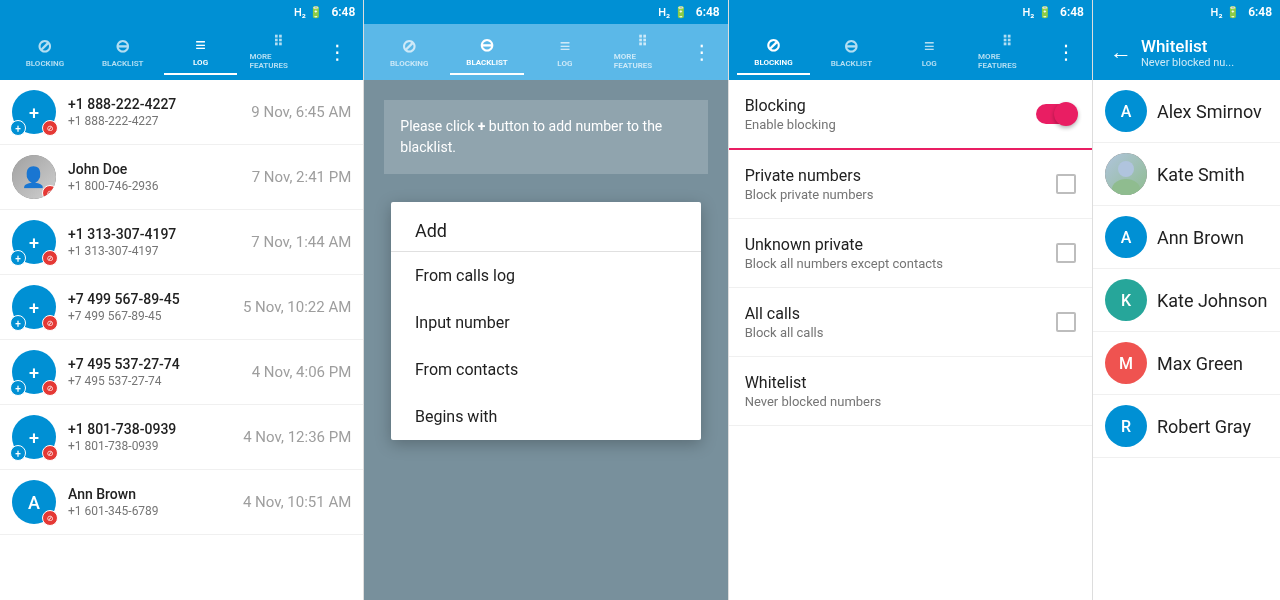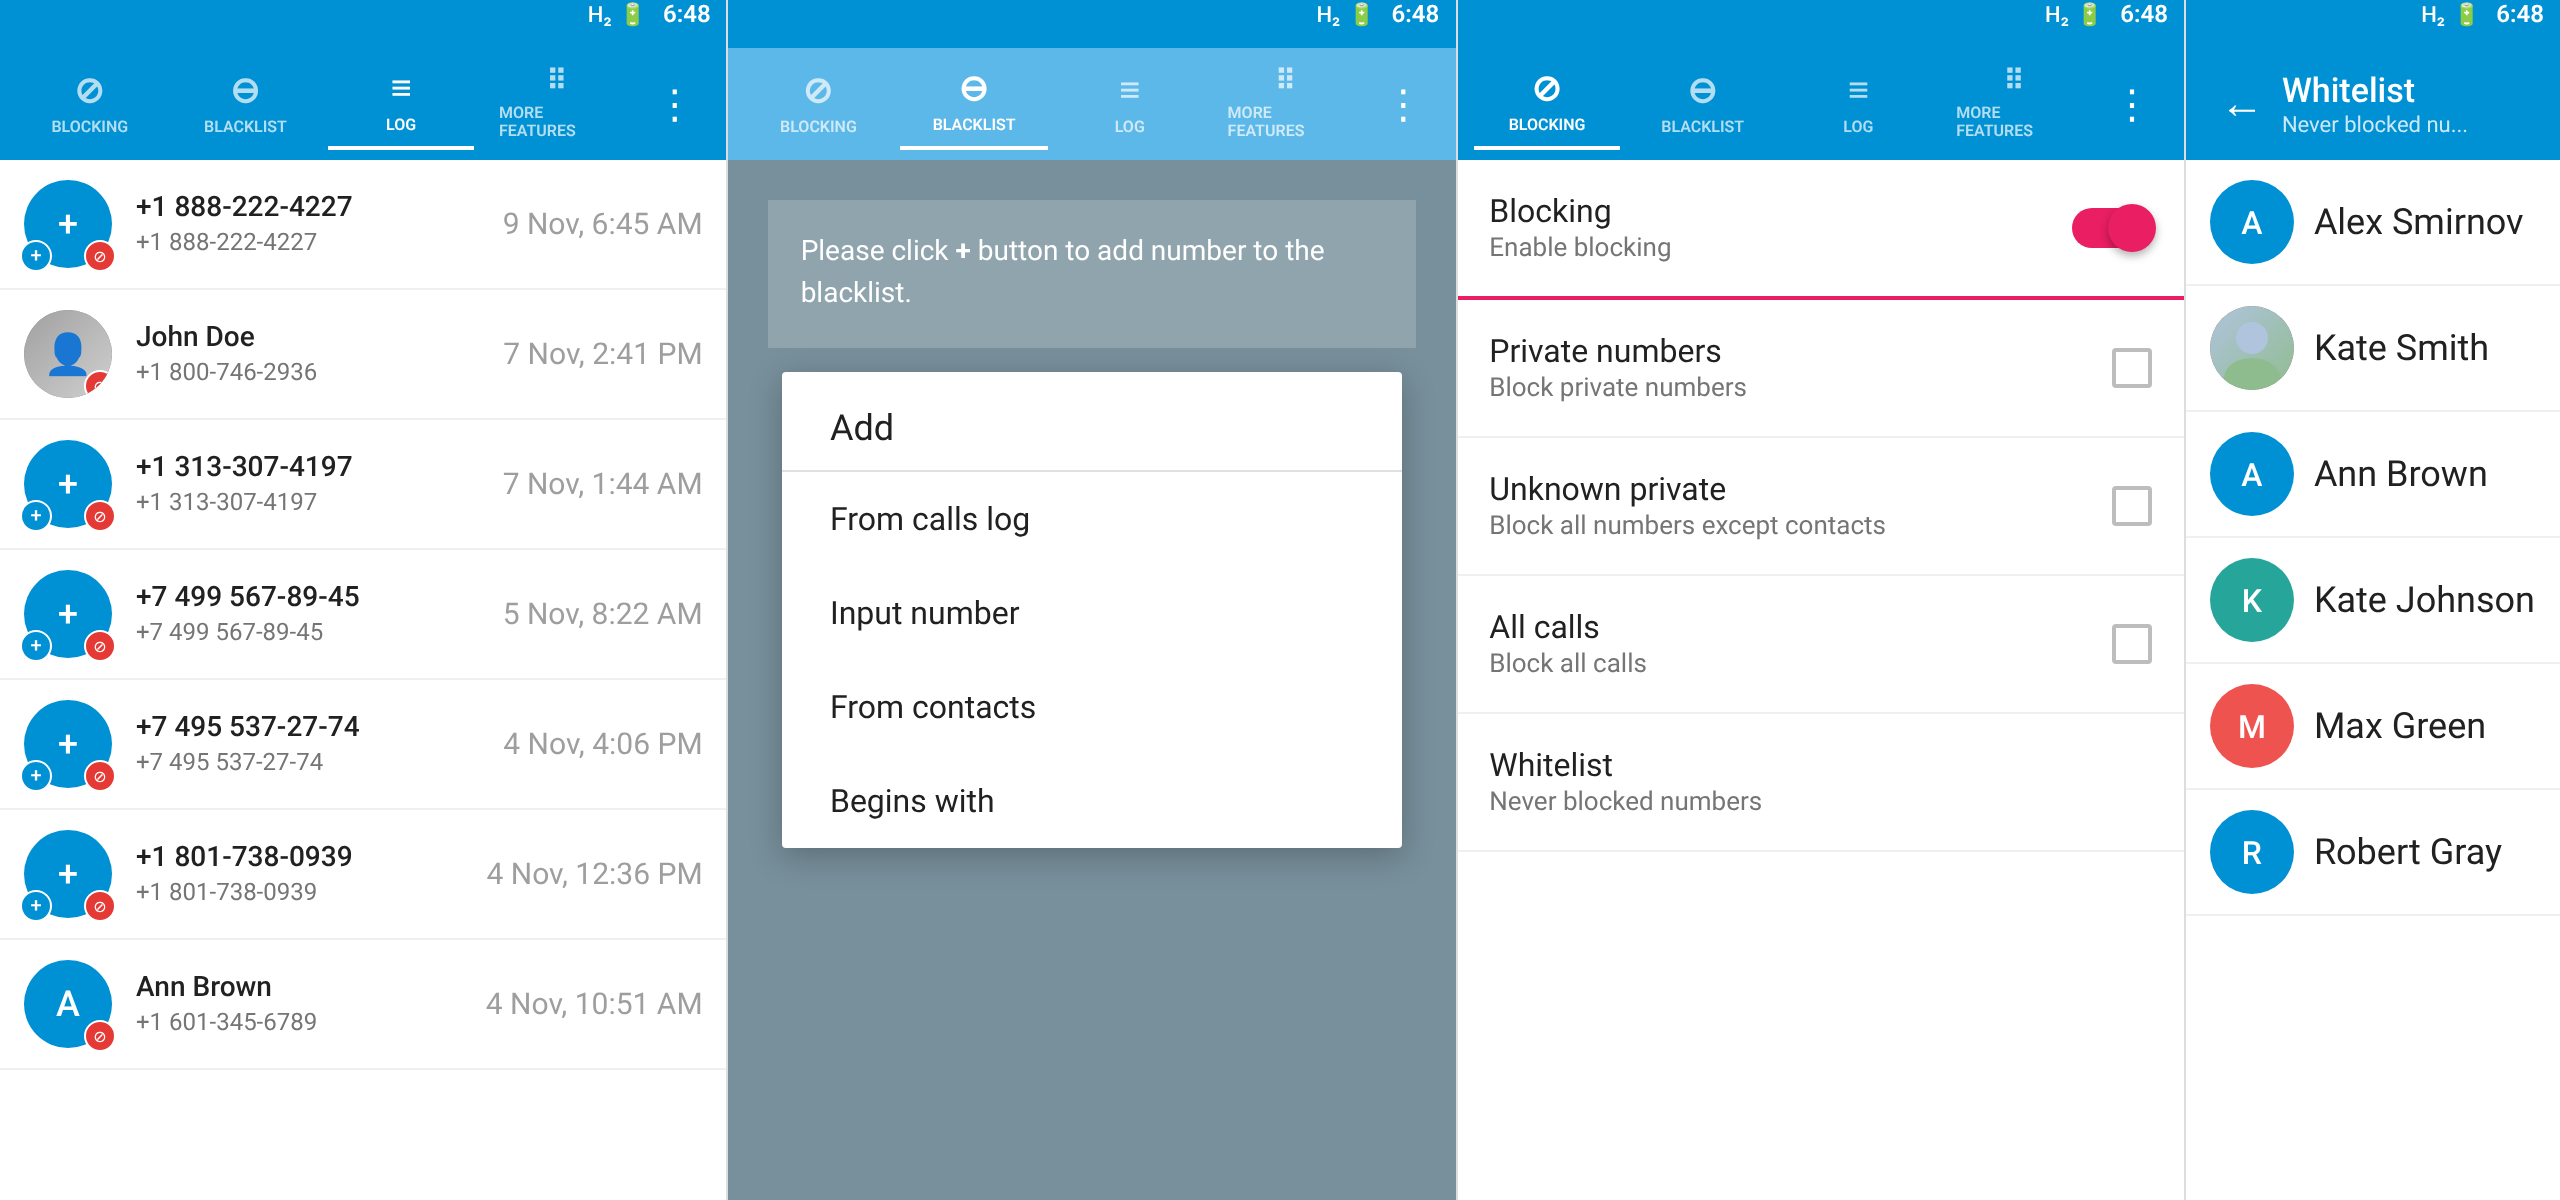--- a/index.html
+++ b/index.html
@@ -8,21 +8,21 @@
     
     .panel1 { width: 370px; height: 600px; display: flex; flex-direction: column; background: #fff; border-right: 1px solid #ddd; }
     
     .panel2 { width: 370px; height: 600px; display: flex; flex-direction: column; background: #fff; border-right: 1px solid #ddd; position: relative; }
     
     .panel3 { width: 370px; height: 600px; display: flex; flex-direction: column; background: #fff; border-right: 1px solid #ddd; }
     
     .panel4 { width: 190px; height: 600px; display: flex; flex-direction: column; background: #fff; }
 
     
-    .status-bar { height: 24px; background: #0090d4; display: flex; align-items: flex-start; justify-content: flex-end; padding: 0 8px; }
+    .status-bar { height: 24px; background: #0090d4; display: flex; align-items: center; justify-content: flex-end; padding: 0 8px; }
     .status-bar span { color: white; font-size: 11px; font-weight: 500; }
     .status-icons { display: flex; align-items: center; gap: 4px; }
 
     
     .toolbar { height: 56px; background: #0090d4; display: flex; align-items: center; padding: 0 8px; gap: 4px; }
     .toolbar-dimmed { background: #5bb8e8; }
     .tab-btn { display: flex; flex-direction: column; align-items: center; justify-content: center; color: white; font-size: 9px; font-weight: 600; padding: 6px 8px; cursor: pointer; flex: 1; opacity: 0.7; gap: 4px; min-width: 50px; }
     .tab-btn.active { opacity: 1; border-bottom: 2px solid white; }
     .tab-icon { font-size: 18px; line-height: 1; }
     .toolbar-more { color: white; font-size: 20px; cursor: pointer; padding: 8px; margin-left: auto; }
@@ -38,21 +38,21 @@
     .call-number { font-size: 14px; font-weight: 500; color: #212121; }
     .call-sub { font-size: 12px; color: #757575; margin-top: 2px; }
     .call-time { font-size: 15px; color: #9e9e9e; text-align: right; white-space: nowrap; }
 
     
     .panel2-content { flex: 1; background: #78909c; display: flex; flex-direction: column; align-items: center; justify-content: flex-start; padding: 20px; }
     .panel2-hint { background: #90a4ae; color: white; font-size: 14px; padding: 16px; width: 100%; text-align: left; line-height: 1.5; }
     .panel2-hint b { color: white; }
 
     
-    .dropdown-menu { background: white; border-radius: 2px; box-shadow: 0 4px 16px rgba(0,0,0,0.25); margin-top: 12px; width: 310px; }
+    .dropdown-menu { background: white; border-radius: 2px; box-shadow: 0 4px 16px rgba(0,0,0,0.25); margin-top: 28px; width: 310px; }
     .dropdown-title { font-size: 18px; font-weight: 400; color: #212121; padding: 18px 24px 10px; border-bottom: 1px solid #e0e0e0; }
     .dropdown-item { font-size: 16px; color: #212121; padding: 14px 24px; cursor: pointer; }
 
     
     .settings-list { flex: 1; overflow-y: auto; }
     .setting-item { display: flex; align-items: center; padding: 16px 16px; border-bottom: 1px solid #f0f0f0; }
     .setting-text { flex: 1; }
     .setting-title { font-size: 16px; color: #212121; font-weight: 400; }
     .setting-sub { font-size: 13px; color: #757575; margin-top: 2px; }
     .toggle-on { width: 40px; height: 20px; background: #e91e63; border-radius: 10px; position: relative; cursor: pointer; }
@@ -149,21 +149,21 @@
     <div class="call-item">
       <div class="call-avatar" style="background:#0090d4;">
         <span>+</span>
         <div class="block-badge">⊘</div>
         <div class="add-badge">+</div>
       </div>
       <div class="call-info">
         <div class="call-number">+7 499 567-89-45</div>
         <div class="call-sub">+7 499 567-89-45</div>
       </div>
-      <div class="call-time">5 Nov, 8:22 AM</div>
+      <div class="call-time">5 Nov, 10:22 AM</div>
     </div>
 
     <div class="call-item">
       <div class="call-avatar" style="background:#0090d4;">
         <span>+</span>
         <div class="block-badge">⊘</div>
         <div class="add-badge">+</div>
       </div>
       <div class="call-info">
         <div class="call-number">+7 495 537-27-74</div>

